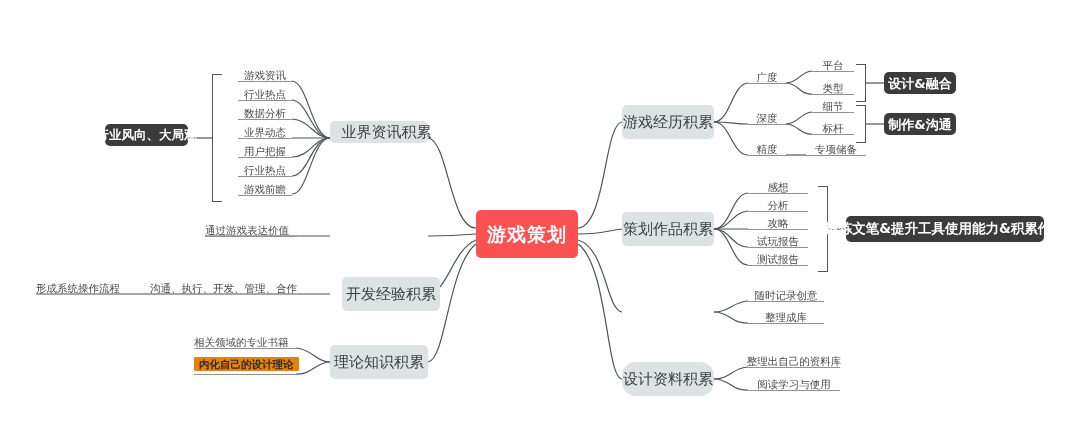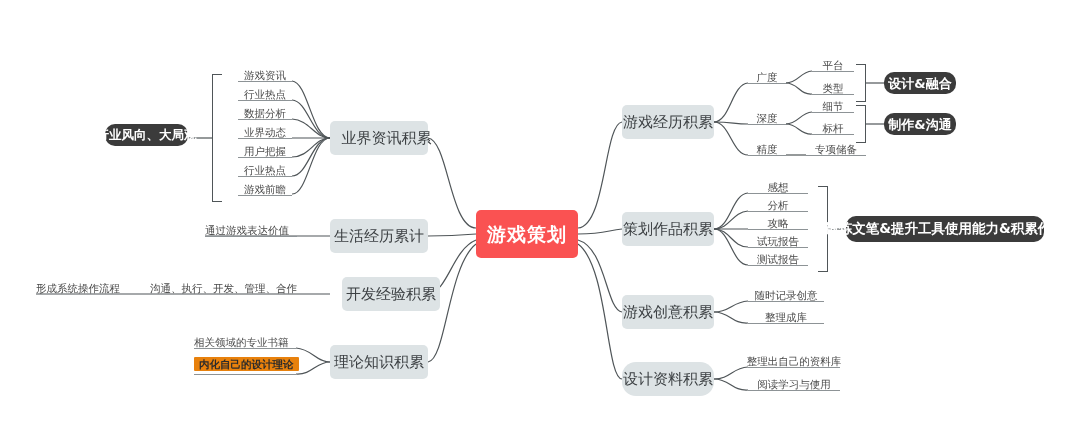--- a/index.html
+++ b/index.html
@@ -49,21 +49,21 @@
     color: #3c4043;
     font-size: 15px;
     border-radius: 5px;
   }
   
   .dark {
     background: #3B3B3B;
     color: #ffffff;
     font-weight: bold;
     font-size: 13px;
-    border-radius: 10px;
+    border-radius: 5px;
   }
   .dark.wide {
     font-size: 13.5px;
   }
   
   .leaf {
     position: absolute;
     font-size: 10.5px;
     color: #4a4a4a;
     white-space: nowrap;
@@ -170,21 +170,21 @@
   <div class="bracket" style="left:856px; top:105px; width:10px; height:38px; border-left:none; border-right:1px solid #4f5558;"></div>
   <div class="bracket" style="left:818px; top:186px; width:10px; height:86px; border-left:none; border-right:1px solid #4f5558;"></div>
 
   <div class="node root" style="left:476px; top:210px; width:102px; height:48px;">
     <span>游戏策划</span>
   </div>
 
   <div class="node dark" style="left:105px; top:124px; width:83px; height:22px; font-size:12.5px;">
     <span>行业风向、大局观</span>
   </div>
-  <div class="node branch" style="left:330px; top:121px; width:98px; height:34px;padding-left:15px;">
+  <div class="node branch" style="left:330px; top:121px; width:98px; height:22px;padding-left:15px;">
     <span>业界资讯积累</span>
   </div>
 
   <div class="leaf" style="left:238px; top:69px; width:54px; height:13px;">
     <span>游戏资讯</span>
   </div>
   <div class="underline" style="left:238px; top:81px; width:54px;"></div>
 
   <div class="leaf" style="left:238px; top:88px; width:54px; height:13px;">
     <span>行业热点</span>
@@ -209,23 +209,20 @@
   <div class="leaf" style="left:238px; top:164px; width:54px; height:13px;">
     <span>行业热点</span>
   </div>
   <div class="underline" style="left:238px; top:176px; width:54px;"></div>
 
   <div class="leaf" style="left:238px; top:183px; width:54px; height:13px;">
     <span>游戏前瞻</span>
   </div>
   <div class="underline" style="left:238px; top:195px; width:54px;"></div>
 
-  <div class="node branch" style="left:330px; top:219px; width:98px; height:34px;">
-    <span>生活经历累计</span>
-  </div>
   <div class="leaf leaf-left" style="left:205px; top:224px; width:92px; height:13px;">
     <span>通过游戏表达价值</span>
   </div>
   <div class="underline" style="left:205px; top:236px; width:92px;"></div>
 
   <div class="node branch" style="left:330px; top:277px; width:98px; height:34px;margin-left:12px;">
     <span>开发经验积累</span>
   </div>
   <div class="leaf leaf-left" style="left:150px; top:282px; width:133px; height:13px;">
     <span>沟通、执行、开发、管理、合作</span>
@@ -324,23 +321,20 @@
 
   <div class="leaf" style="left:748px; top:253px; width:60px; height:13px;">
     <span>测试报告</span>
   </div>
   <div class="underline" style="left:748px; top:265px; width:60px;"></div>
 
   <div class="node dark wide" style="left:846px; top:216px; width:198px; height:26px;">
     <span>锻炼文笔&amp;提升工具使用能力&amp;积累作品</span>
   </div>
 
-  <div class="node branch" style="left:622px; top:295px; width:92px; height:34px;">
-    <span>游戏创意积累</span>
-  </div>
   <div class="leaf" style="left:748px; top:289px; width:76px; height:13px;">
     <span>随时记录创意</span>
   </div>
   <div class="underline" style="left:748px; top:301px; width:76px;"></div>
 
   <div class="leaf" style="left:748px; top:311px; width:76px; height:13px;">
     <span>整理成库</span>
   </div>
   <div class="underline" style="left:748px; top:323px; width:76px;"></div>
 

